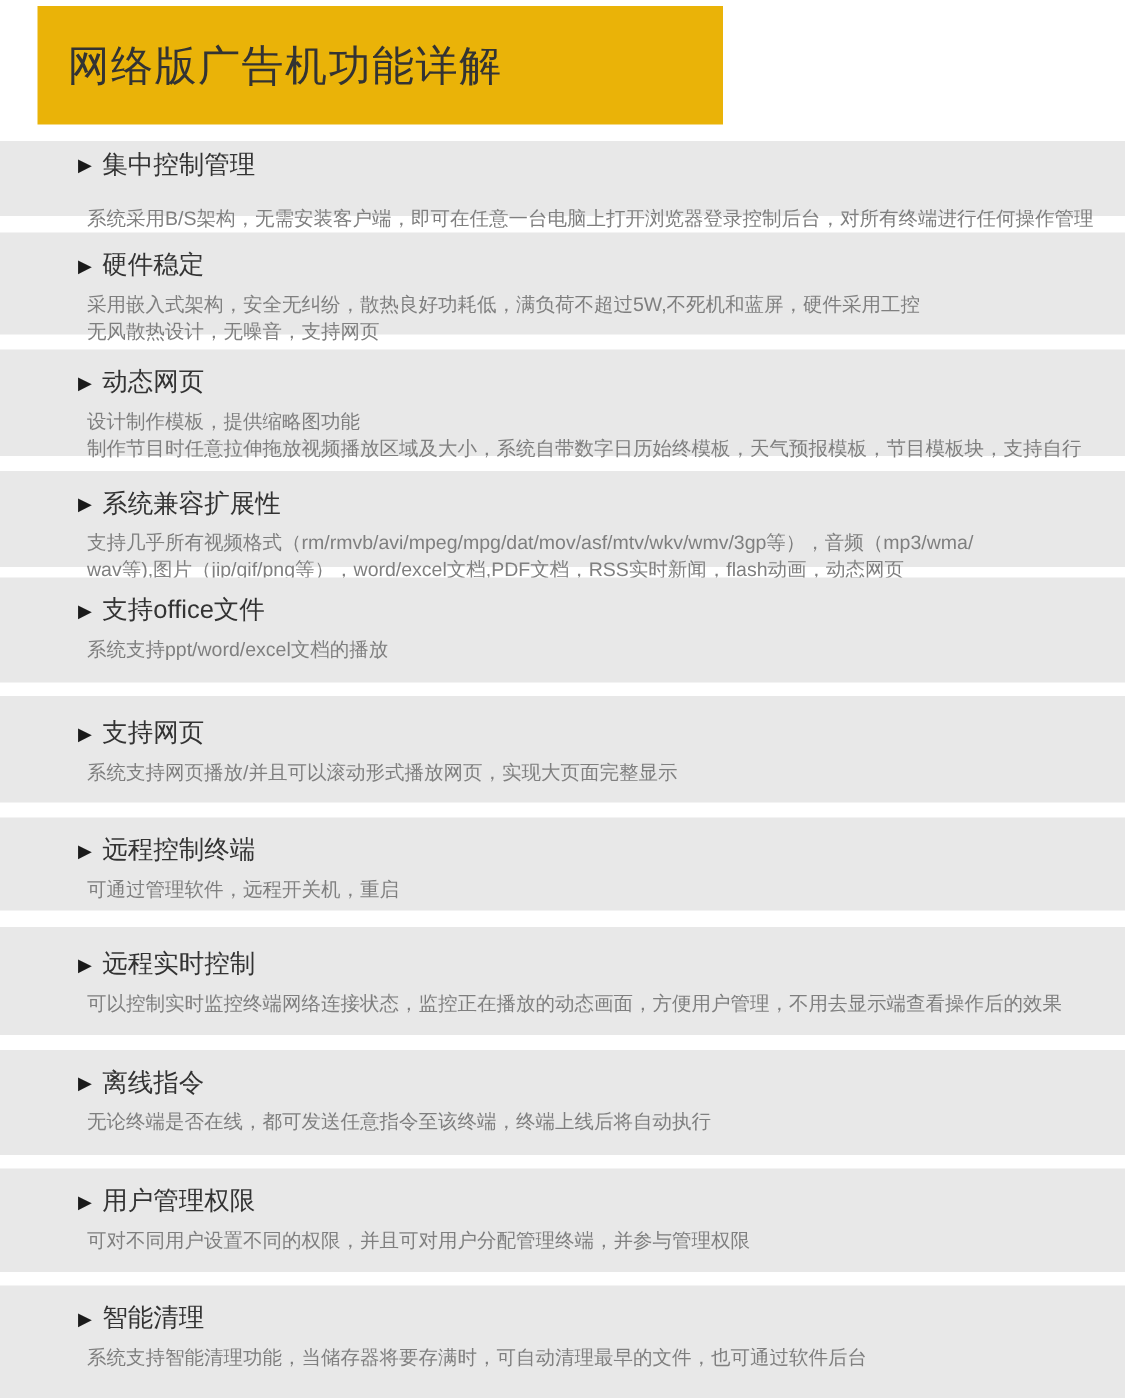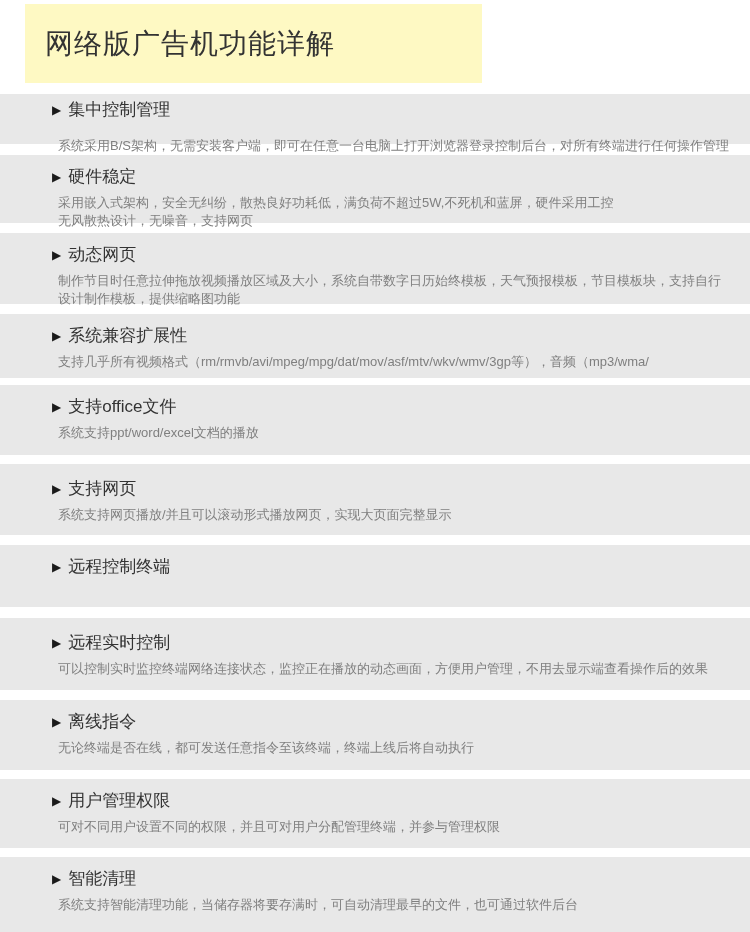--- a/index.html
+++ b/index.html
@@ -7,21 +7,21 @@
     width:750px;height:932px;
     background:#ffffff;
     font-family:"Liberation Sans","DejaVu Sans",sans-serif;
     position:relative;
     overflow:hidden;
   }
   .header-banner{
     position:absolute;
     left:25px;top:4px;
     width:457px;height:79px;
-    background:#fef9c3;
+    background:#eab308;
     display:flex;align-items:center;
   }
   .page-title{
     padding-left:20px;
     font-size:28px;
     font-weight:400;
     letter-spacing:1px;
     color:#333333;
   }
   .feature-section{
@@ -89,30 +89,31 @@
     </div>
   <div class="sec-line">采用嵌入式架构，安全无纠纷，散热良好功耗低，满负荷不超过5W,不死机和蓝屏，硬件采用工控</div>
   <div class="sec-line">无风散热设计，无噪音，支持网页</div>
 </div>
 
 <div class="feature-section s2">
   <div class="sec-title">
       <span class="bullet">▶</span>
       <span>动态网页</span>
     </div>
+  <div class="sec-line">设计制作模板，提供缩略图功能</div>
   <div class="sec-line">制作节目时任意拉伸拖放视频播放区域及大小，系统自带数字日历始终模板，天气预报模板，节目模板块，支持自行</div>
-  <div class="sec-line">设计制作模板，提供缩略图功能</div>
 </div>
 
 <div class="feature-section s3">
   <div class="sec-title">
       <span class="bullet">▶</span>
       <span>系统兼容扩展性</span>
     </div>
   <div class="sec-line">支持几乎所有视频格式（rm/rmvb/avi/mpeg/mpg/dat/mov/asf/mtv/wkv/wmv/3gp等），音频（mp3/wma/</div>
+  <div class="sec-line">wav等),图片（jip/gif/png等），word/excel文档,PDF文档，RSS实时新闻，flash动画，动态网页</div>
 </div>
 
 <div class="feature-section s4">
   <div class="sec-title">
       <span class="bullet">▶</span>
       <span>支持office文件</span>
     </div>
   <div class="sec-line">系统支持ppt/word/excel文档的播放</div>
 </div>
 
@@ -122,20 +123,21 @@
       <span>支持网页</span>
     </div>
   <div class="sec-line">系统支持网页播放/并且可以滚动形式播放网页，实现大页面完整显示</div>
 </div>
 
 <div class="feature-section s6">
   <div class="sec-title">
       <span class="bullet">▶</span>
       <span>远程控制终端</span>
     </div>
+  <div class="sec-line">可通过管理软件，远程开关机，重启</div>
 </div>
 
 <div class="feature-section s7">
   <div class="sec-title">
       <span class="bullet">▶</span>
       <span>远程实时控制</span>
     </div>
   <div class="sec-line">可以控制实时监控终端网络连接状态，监控正在播放的动态画面，方便用户管理，不用去显示端查看操作后的效果</div>
 </div>
 

